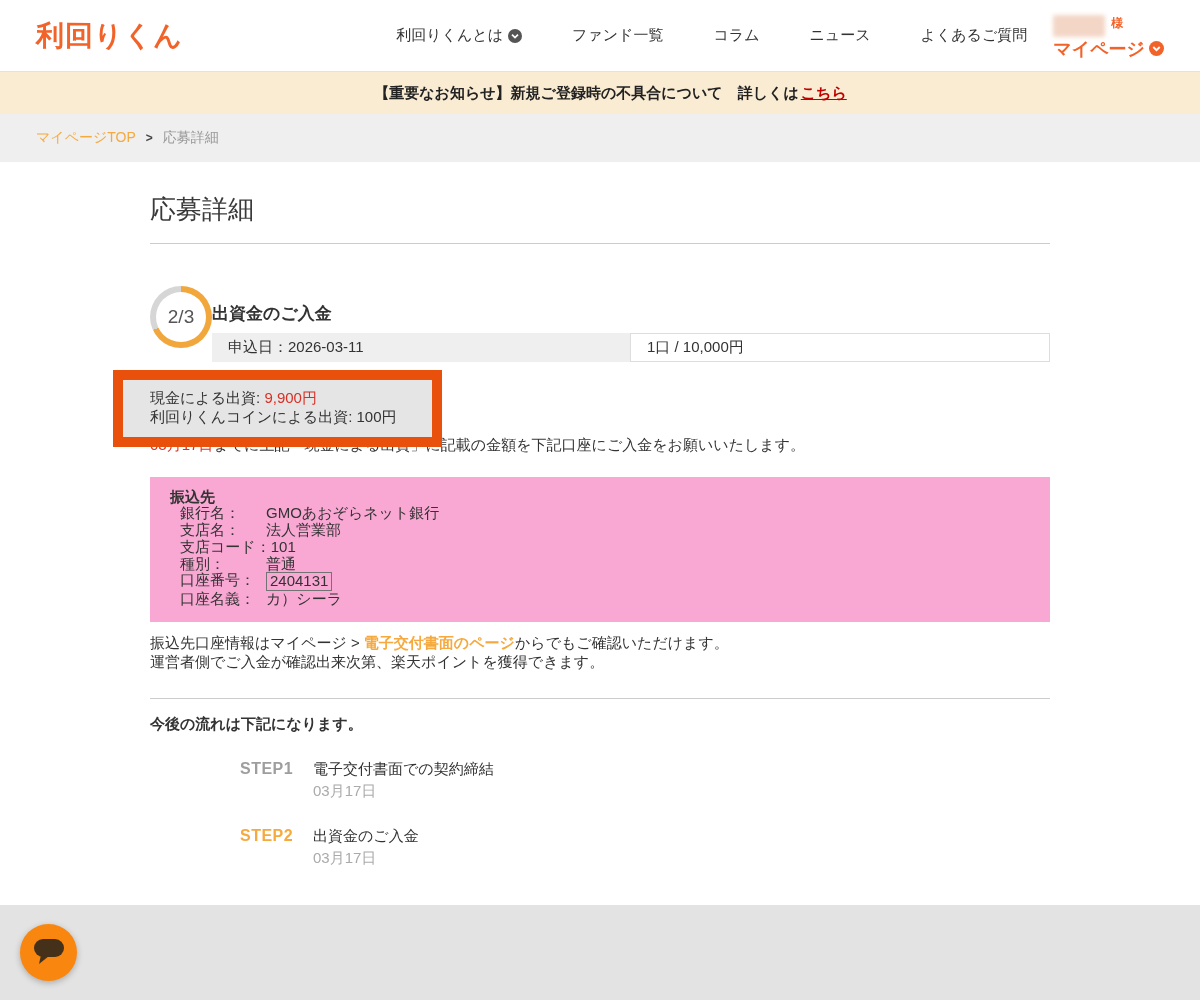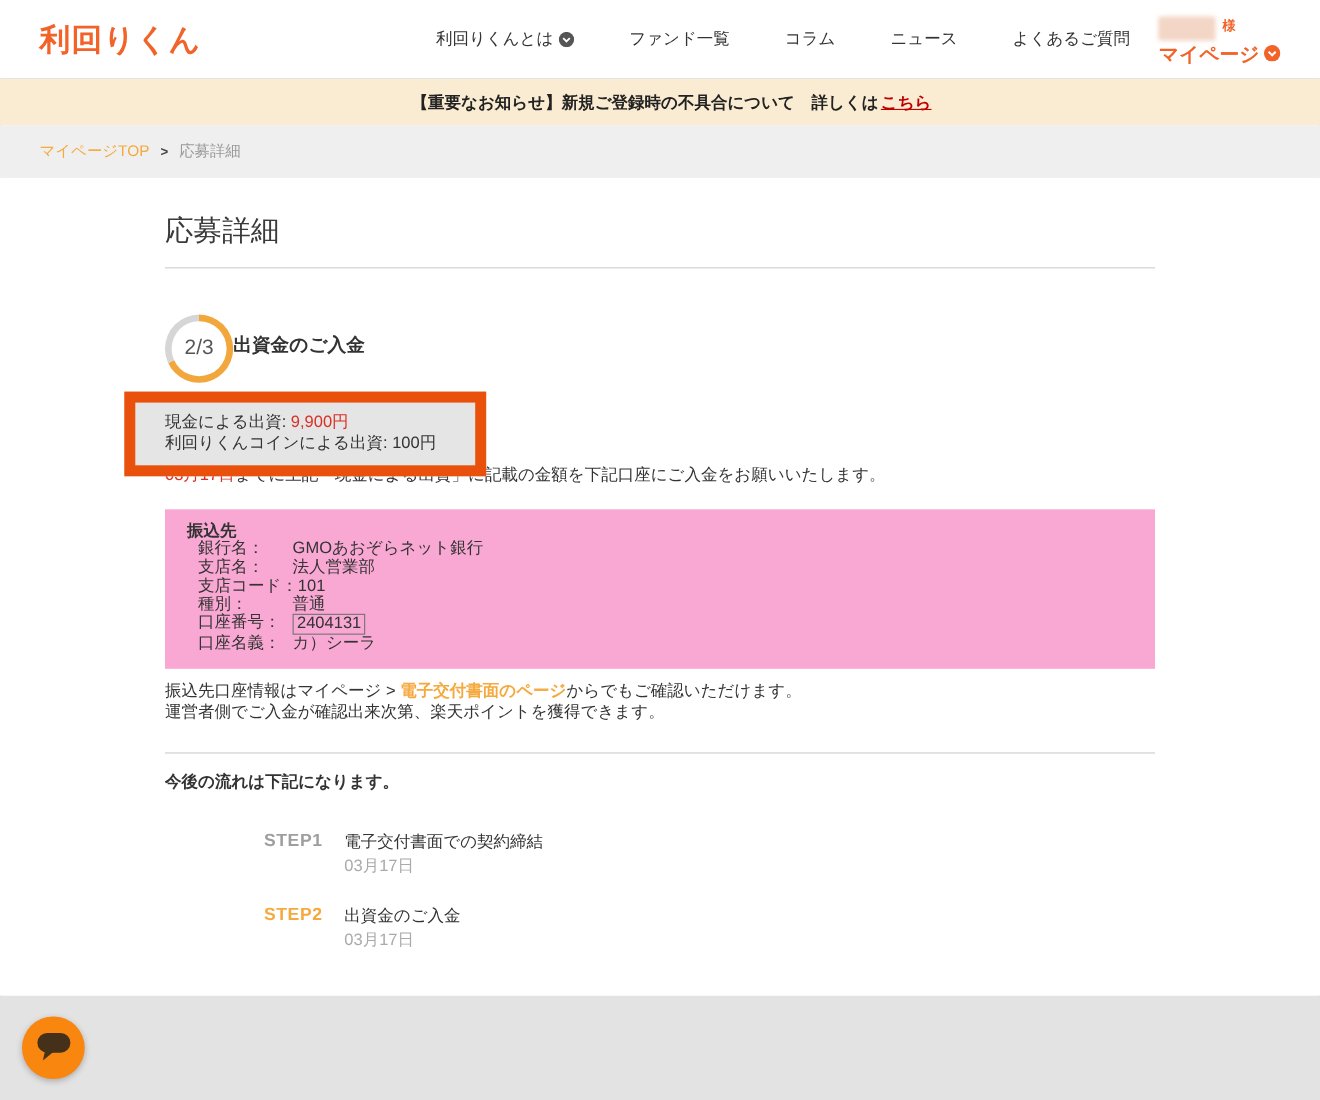--- a/index.html
+++ b/index.html
@@ -103,21 +103,21 @@
   .bank-value { white-space: nowrap; }
   .bank-value.boxed { border: 1px solid #737373; padding: 0 3px; }
 
   .notes { margin-top: 12px; font-size: 15px; line-height: 1.25; color: #333; }
   .inline-link { color: #f5a93e; font-weight: bold; cursor: pointer; }
 
   .rule2 { border: none; border-top: 1px solid #ccc; margin-top: 26px; }
 
   .flow-heading { margin-top: 16px; font-size: 15px; font-weight: bold; color: #333; }
 
-  .flow-steps { margin-top: 36px; margin-left: 90px; }
+  .flow-steps { margin-top: 26px; margin-left: 90px; }
   .flow-step { display: flex; gap: 18px; margin-bottom: 26px; }
   .flow-step-label { width: 55px; flex: 0 0 auto; font-size: 16px; font-weight: bold; color: #9e9e9e; letter-spacing: 0.5px; }
   .flow-step-label.active { color: #f5a93e; }
   .flow-step-title { font-size: 15px; color: #333; }
   .flow-step-date { font-size: 15px; color: #aaa; margin-top: 3px; }
 
   
   .page-footer { height: 95px; background: #e3e3e3; }
 
   
@@ -190,20 +190,24 @@
     <div class="container">
       <h1 class="page-title">応募詳細</h1>
       <hr class="rule">
 
       <div class="step-header">
         <div class="progress-ring">
           <div class="progress-inner">2/3</div>
         </div>
         <div class="step-right">
           <div class="step-heading">出資金のご入金</div>
+          <div class="info-row">
+            <div class="info-cell-left">申込日：2026-03-11</div>
+            <div class="info-cell-right">1口 / 10,000円</div>
+          </div>
         </div>
       </div>
 
       <div class="highlight-box">
         <div>
           <span>現金による出資: </span><span class="amount-red">9,900円</span>
         </div>
         <div>
           <span>利回りくんコインによる出資: </span><span>100円</span>
         </div>

